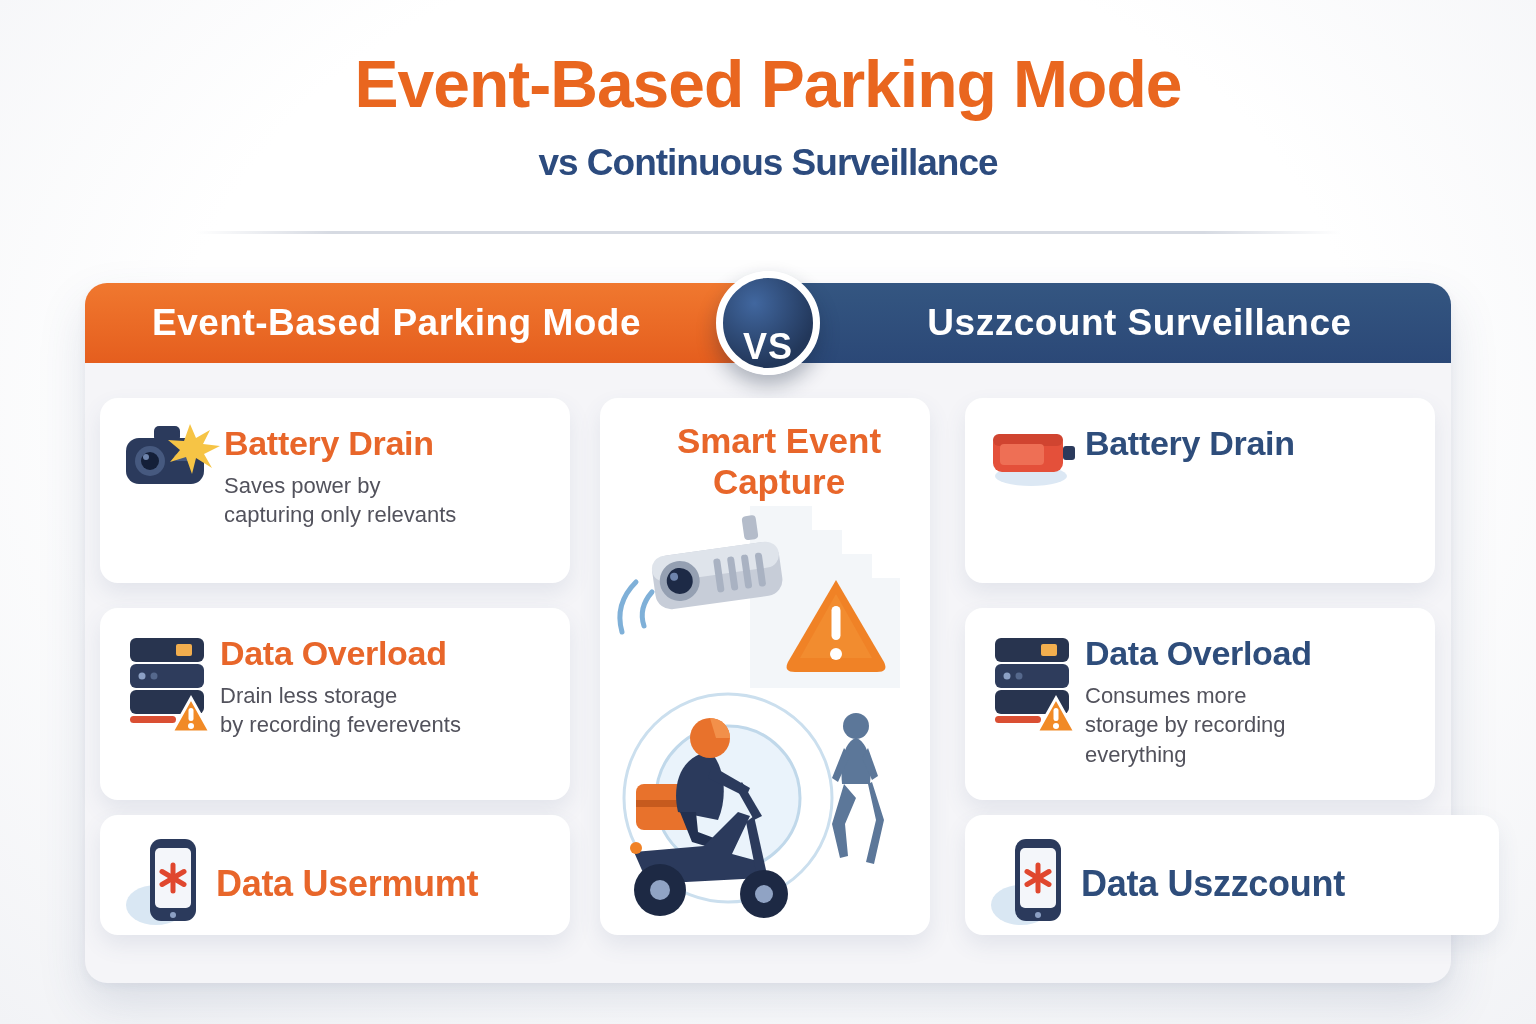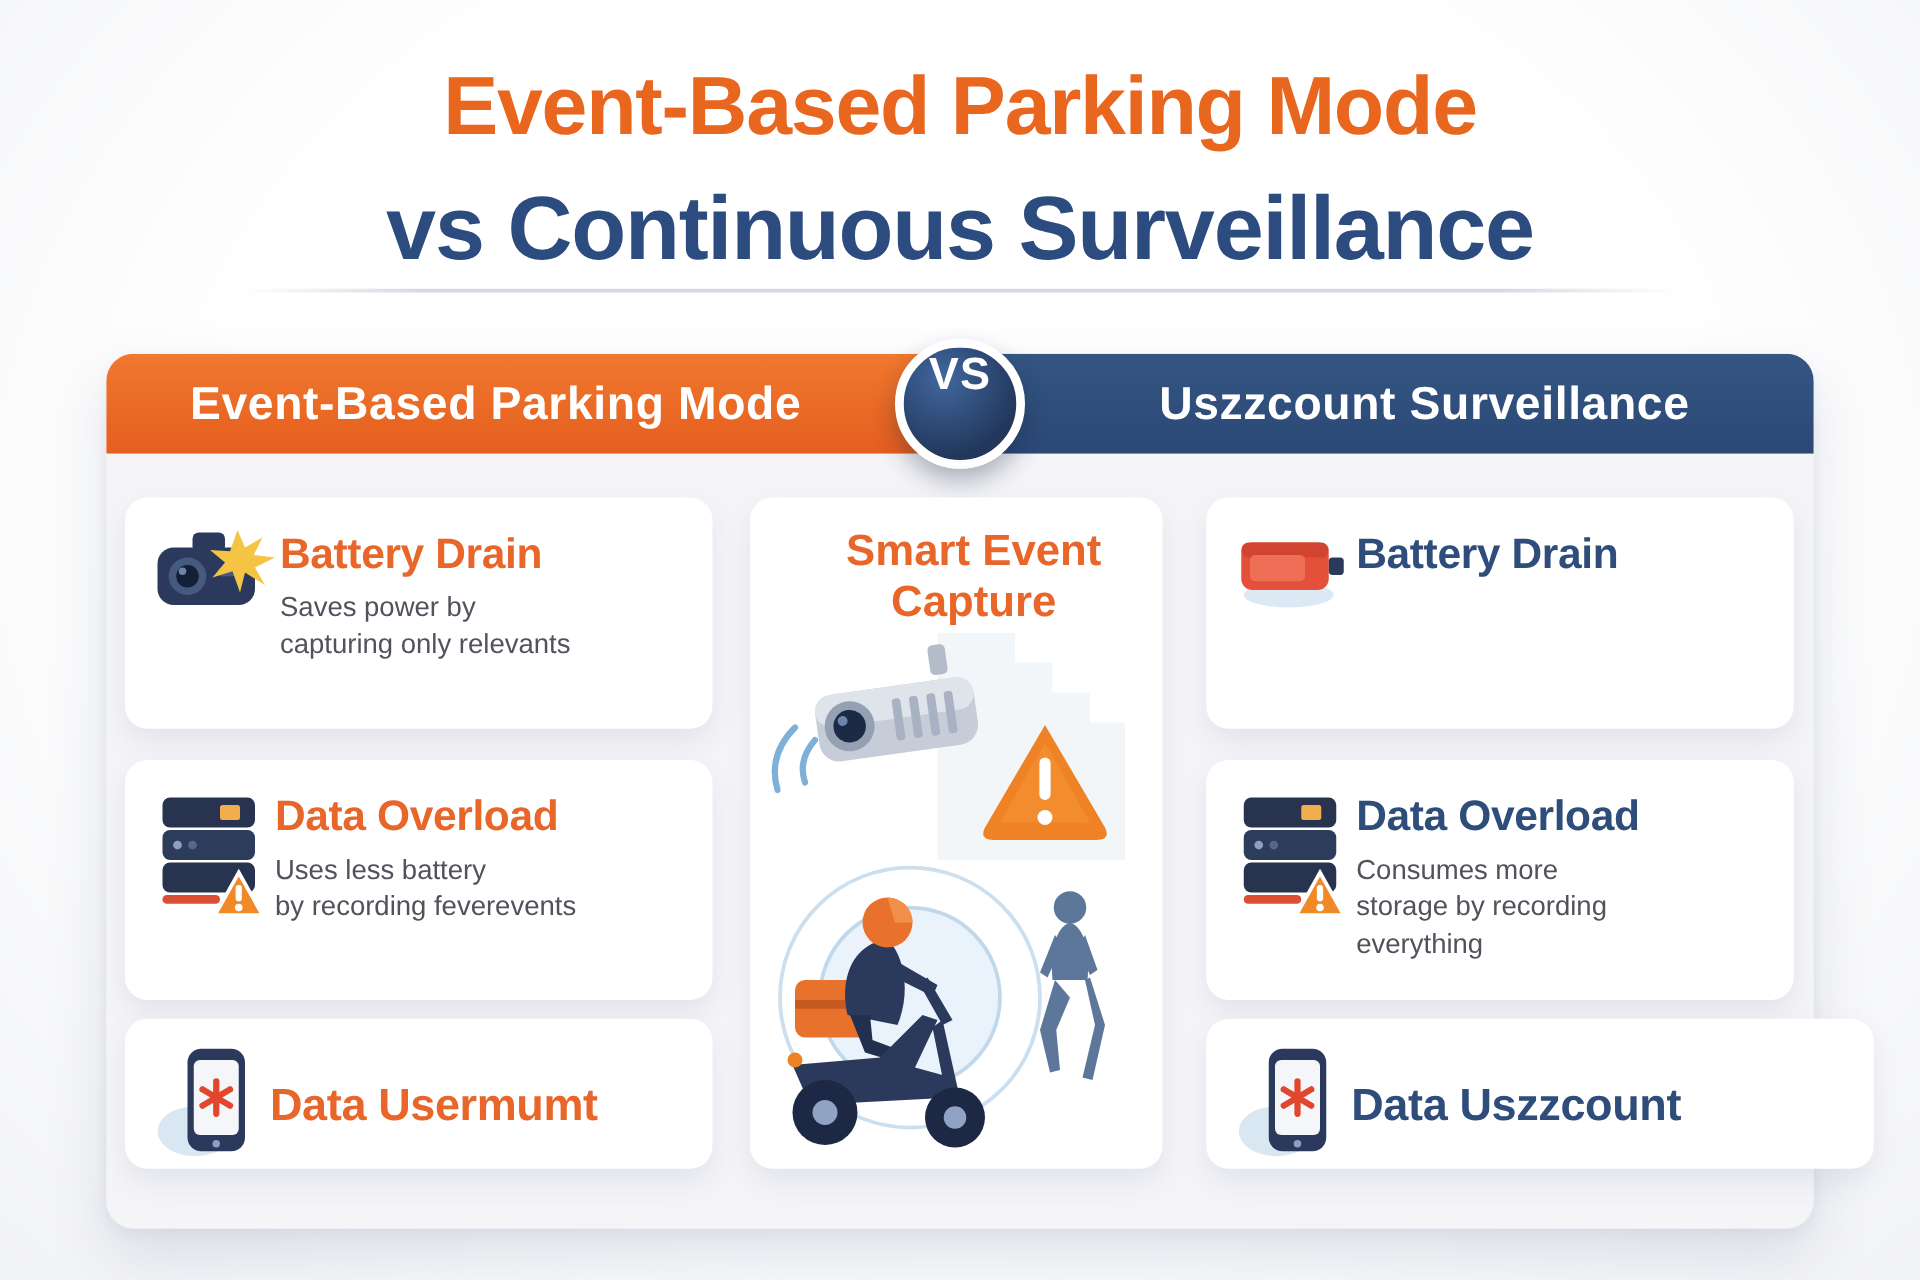--- a/index.html
+++ b/index.html
@@ -12,21 +12,21 @@
   .stage { position:relative; width:1536px; height:1024px; }
 
   
   .hero-title {
     position:absolute; top:46px; left:0; width:100%;
     text-align:center; font-size:66px; font-weight:800;
     color:#E9661F; letter-spacing:-1px;
   }
   .hero-sub {
     position:absolute; top:142px; left:0; width:100%;
-    text-align:center; font-size:72px; font-weight:700;
+    text-align:center; font-size:37px; font-weight:700;
     color:#2C4B7E; letter-spacing:-1px;
   }
   .divider {
     position:absolute; top:231px; left:195px; width:1146px; height:3px;
     background:linear-gradient(to right, rgba(214,218,226,0), #D6DAE2 12%, #D6DAE2 88%, rgba(214,218,226,0));
   }
 
   
   .panel {
     position:absolute; left:85px; top:283px; width:1366px; height:700px;
@@ -47,21 +47,21 @@
     background:linear-gradient(180deg,#345681,#2B4877);
     display:flex; align-items:center; justify-content:center; padding-left:60px;
   }
   .ph-label { color:#fff; font-size:37px; font-weight:800; letter-spacing:.5px; white-space:nowrap; }
   .vs-badge {
     position:absolute; left:50%; top:40px; transform:translate(-50%,-50%);
     width:104px; height:104px; border-radius:50%;
     background:radial-gradient(circle at 35% 28%, #41679F, #22375A 72%);
     border:7px solid #ffffff;
     box-shadow:0 10px 20px rgba(20,35,60,.32);
-    display:flex; align-items:flex-start; justify-content:center;
+    display:flex; align-items:flex-end; justify-content:center;
     color:#fff; font-size:36px; font-weight:800; letter-spacing:1px;
   }
 
   
   .card {
     position:absolute; background:#ffffff; border-radius:18px;
     box-shadow:0 10px 22px rgba(70,90,130,.10);
     display:flex; align-items:flex-start; padding:26px 24px; gap:4px;
   }
   .icon-wrap { flex:0 0 auto; }
@@ -149,21 +149,21 @@
           <rect x="6" y="82" width="46" height="7" rx="3.5" fill="#DA4F33"></rect>
           <g>
             <polygon points="67,64 86,98 48,98" fill="#F18A26" stroke="#ffffff" stroke-width="3"></polygon>
             <rect x="64.5" y="74" width="5" height="13" rx="2.5" fill="#ffffff"></rect>
             <circle cx="67" cy="92" r="3" fill="#ffffff"></circle>
           </g>
         </svg>
       </div>
       <div class="card-text">
         <div class="card-title orange">Data Overload</div>
-        <div class="card-body">Uses less battery
+        <div class="card-body">Drain less storage
 by recording feverevents</div>
       </div>
     </div>
 
     <div class="card card-l3 compact">
       <div class="icon-wrap">
         <svg viewBox="0 0 88 94" width="88" height="94">
           <ellipse cx="32" cy="70" rx="30" ry="20" fill="#D9E7F3"></ellipse>
           <rect x="26" y="4" width="46" height="82" rx="11" fill="#2B3A5C"></rect>
           <rect x="31" y="13" width="36" height="60" rx="5" fill="#F4F6FA"></rect>

